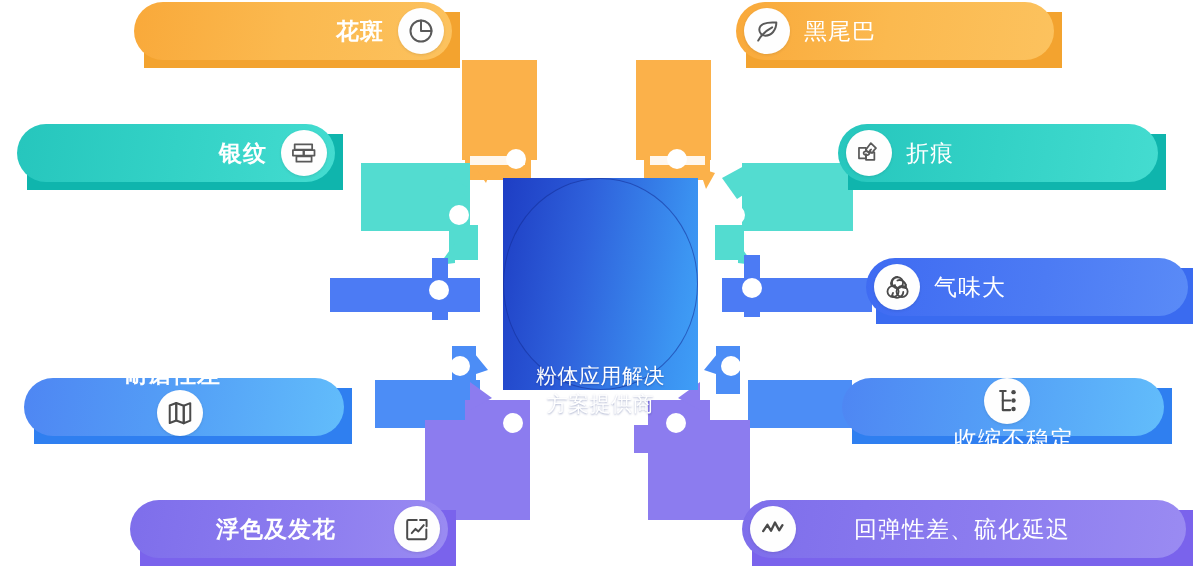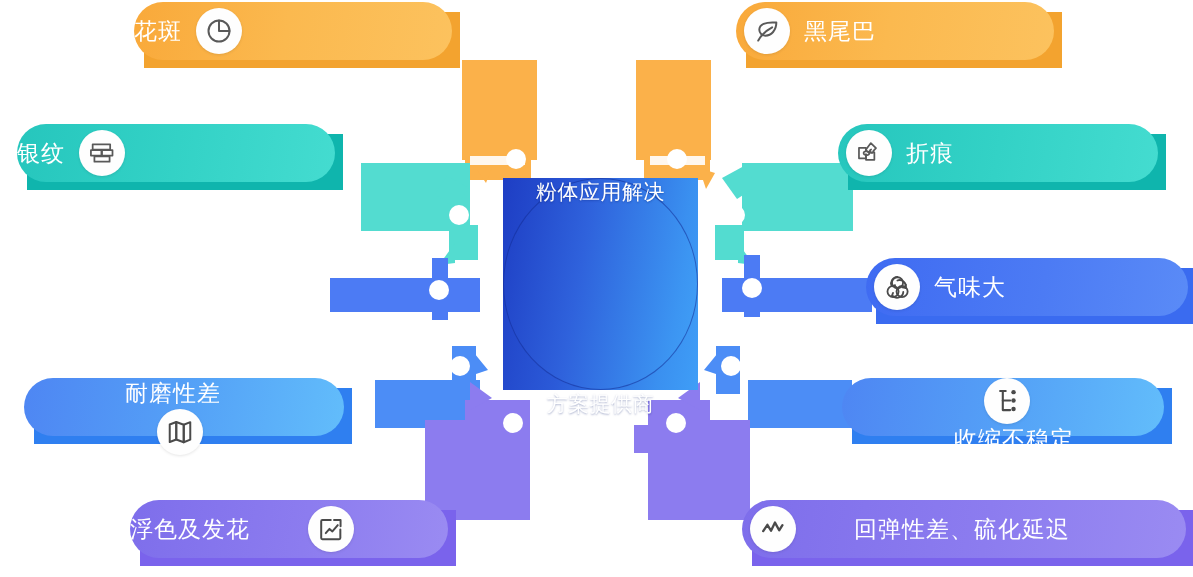--- a/index.html
+++ b/index.html
@@ -34,21 +34,21 @@
     background:linear-gradient(100deg,#1e3ec4 0%,#2f62dc 40%,#3c95f2 85%,#41a2f8 100%);
     box-shadow:0 0 0 1px rgba(18,44,150,.55) inset;
   }
   .hub-text{
     position:absolute;
     left:0; top:0;
     width:195px; height:240px;
     display:flex;
     flex-direction:column;
     align-items:center;
-    justify-content:space-between;
+    justify-content:flex-end;
     color:#ffffff;
     font-size:21px;
     line-height:28px;
     letter-spacing:.5px;
     text-align:center;
     z-index:2;
     text-shadow:0 1px 2px rgba(10,30,110,.35);
   }
 
   
@@ -61,21 +61,21 @@
   }
   .pill{
     position:relative;
     z-index:2;
     height:58px;
     border-radius:29px;
     display:flex;
     align-items:center;
     box-sizing:border-box;
   }
-  .pill.right-icon{ padding-right:8px; }
+  .pill.right-icon{ justify-content:flex-end; padding-right:8px;font-weight:bold; }
   .pill.left-icon{ justify-content:flex-start; padding-left:8px;text-align:right; }
 
   .pill-label{
     color:#ffffff;
     font-size:23px;
     letter-spacing:1px;
     white-space:nowrap;
   }
   .pill.right-icon .pill-label{ margin-right:14px; }
   .pill.left-icon  .pill-label{ margin-left:14px; }

